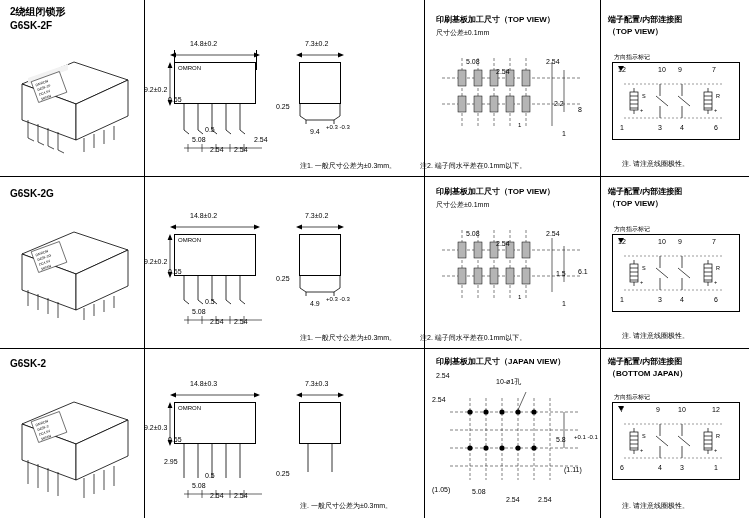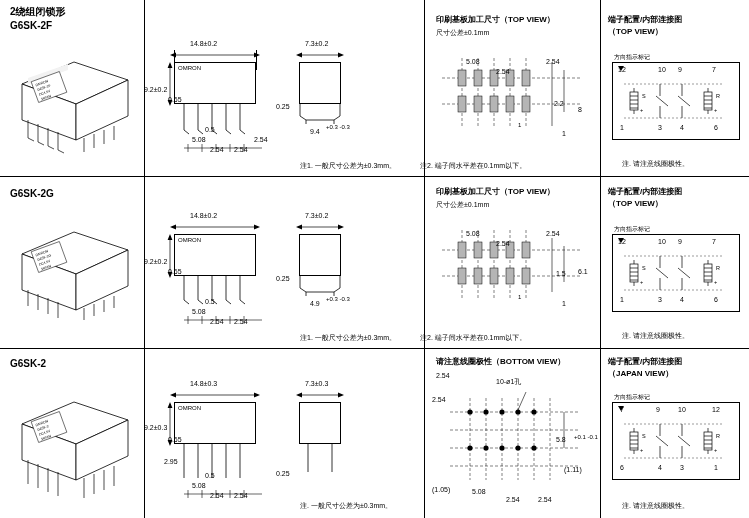--- a/index.html
+++ b/index.html
@@ -475,21 +475,21 @@
   <svg class="svgabs" style="left:296px;top:444px;" width="52" height="32">
     <g stroke="#000" stroke-width="0.8" fill="none">
       <line x1="12" y1="0" x2="12" y2="28"></line>
         <line x1="36" y1="0" x2="36" y2="28"></line>
     </g>
   </svg>
   <div class="t f7" style="left:276px;top:470px;">0.25</div>
 
   <div class="t f7" style="left:300px;top:502px;">注. 一般尺寸公差为±0.3mm。</div>
 
-  <div class="t f8 b" style="left:436px;top:358px;">请注意线圈极性（BOTTOM VIEW）</div>
+  <div class="t f8 b" style="left:436px;top:358px;">印刷基板加工尺寸（JAPAN VIEW）</div>
   <div class="t f7" style="left:496px;top:378px;">10-ø1孔</div>
 
   <svg class="svgabs" style="left:430px;top:388px;" width="170" height="110">
     <g stroke="#000" stroke-width="0.5" stroke-dasharray="3,2" fill="none">
       <line x1="20" y1="24" x2="150" y2="24"></line>
       <line x1="20" y1="42" x2="150" y2="42"></line>
       <line x1="20" y1="60" x2="150" y2="60"></line>
       <line x1="20" y1="78" x2="150" y2="78"></line>
       <line x1="40" y1="10" x2="40" y2="92"></line>
       <line x1="56" y1="10" x2="56" y2="92"></line>
@@ -519,21 +519,21 @@
   <div class="t f7" style="left:432px;top:396px;">2.54</div>
   <div class="t f7" style="left:472px;top:488px;">5.08</div>
   <div class="t f7" style="left:506px;top:496px;">2.54</div>
   <div class="t f7" style="left:538px;top:496px;">2.54</div>
   <div class="t f7" style="left:556px;top:436px;">5.8</div>
   <div class="t f6" style="left:574px;top:434px;">+0.1 -0.1</div>
   <div class="t f7" style="left:564px;top:466px;">(1.11)</div>
   <div class="t f7" style="left:432px;top:486px;">(1.05)</div>
 
   <div class="t f8 b" style="left:608px;top:358px;">端子配置/内部连接图</div>
-  <div class="t f8 b" style="left:608px;top:370px;">（JAPAN VIEW）</div>
+  <div class="t f8 b" style="left:608px;top:370px;">（BOTTOM JAPAN）</div>
   <div class="t f6" style="left:614px;top:394px;">方向指示标记</div>
 
   <div class="box" style="left:612px;top:402px;width:128px;height:78px;"></div>
   <svg class="svgabs" style="left:612px;top:402px;" width="128" height="78">
     <polygon points="6,4 12,4 9,9" fill="#000"></polygon>
     <g stroke="#000" stroke-width="0.7" fill="none">
       <line x1="22" y1="26" x2="22" y2="52"></line>
       <rect x="18" y="30" width="8" height="18" fill="#fff"></rect>
       <line x1="18" y1="34" x2="26" y2="34"></line>
         <line x1="18" y1="38" x2="26" y2="38"></line>

